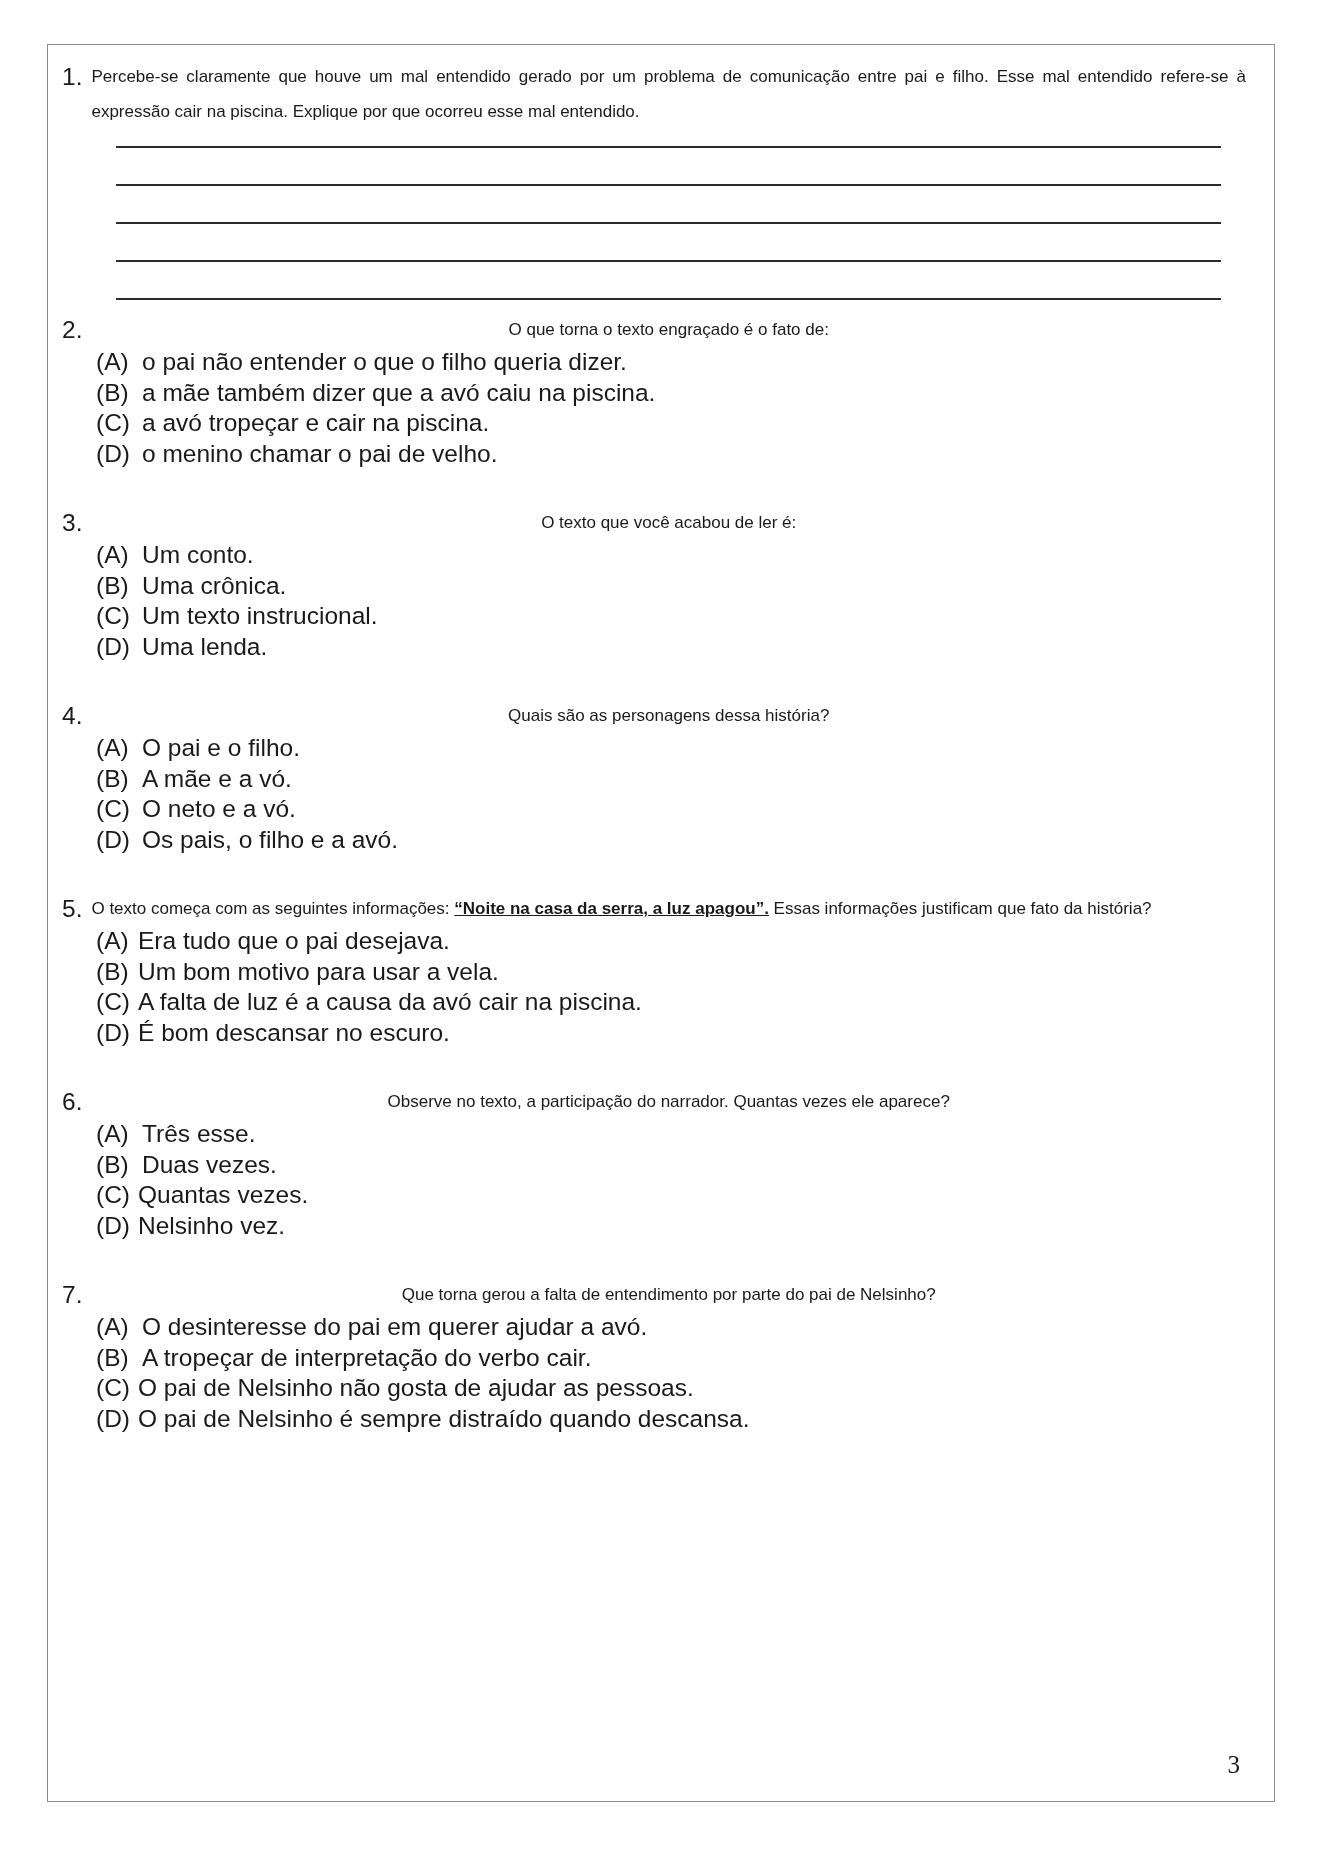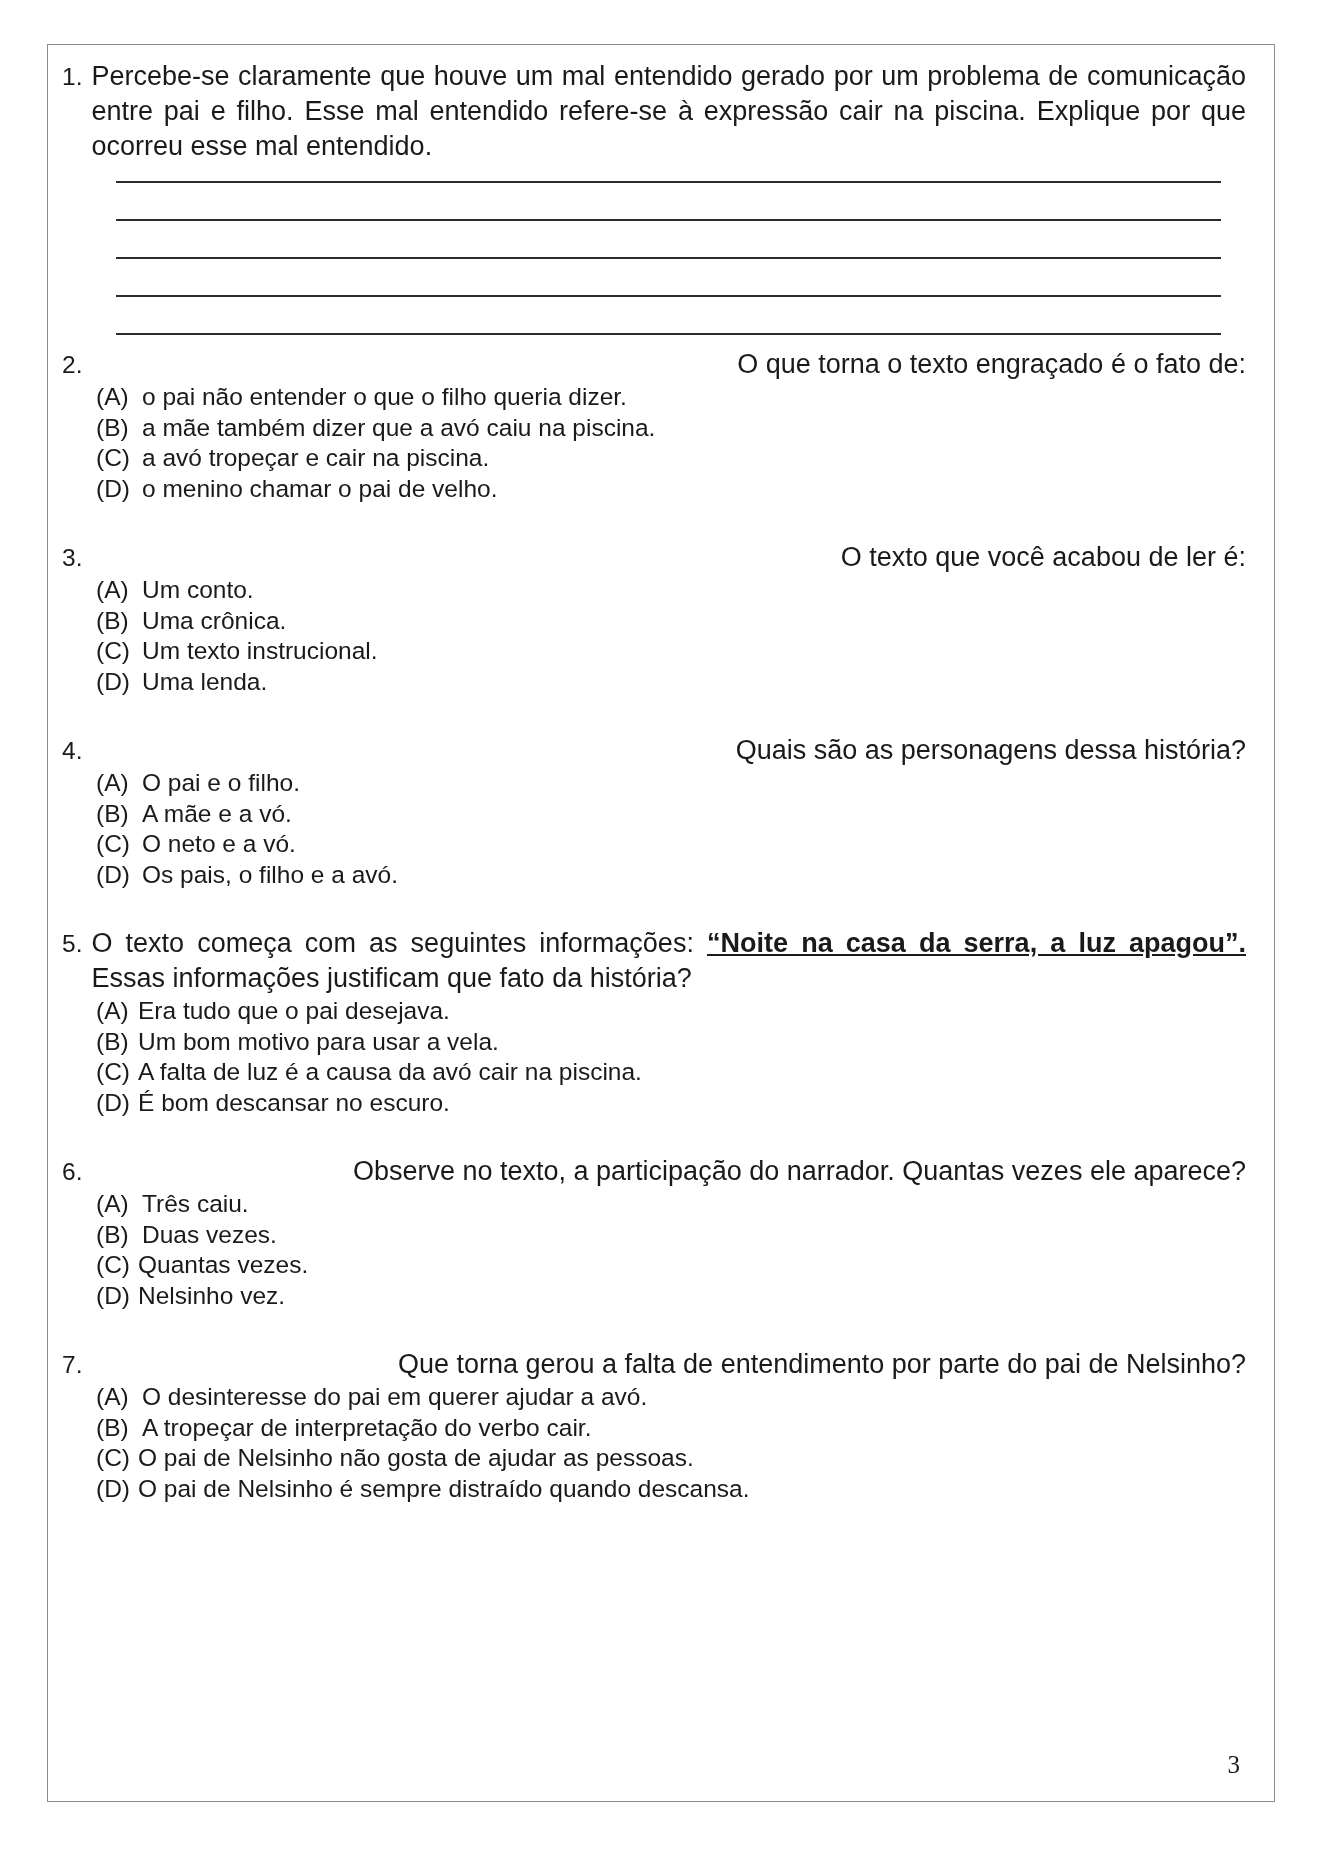--- a/index.html
+++ b/index.html
@@ -51,28 +51,28 @@
   .q-num {
     flex: 0 0 auto;
     font-size: 24.5px;
     line-height: 35px;
     padding-right: 9px;
     white-space: nowrap;
   }
 
   .q-text {
     flex: 1 1 auto;
-    font-size: 27px;
+    font-size: 17px;
     line-height: 35px;
     text-align: justify;
     text-justify: inter-word;
   }
 
   .q-text.nojustify {
-    text-align: right;
+    text-align: center;
   }
 
   .q-text b {
     font-weight: bold;
     text-decoration: underline;
   }
 
   
   .answer-lines {
     margin: 17px 0 0 54px;
@@ -255,21 +255,21 @@
     <div class="gap-block-lg"></div>
 
     <div class="question">
       <div class="q-row">
         <span class="q-num">6.</span>
         <span class="q-text nojustify">Observe no texto, a participação do narrador. Quantas vezes ele aparece?</span>
       </div>
       <ul class="options">
         <li class="option">
           <span class="option-letter">(A)</span>
-          <span class="option-text">Três caiu.</span>
+          <span class="option-text">Três esse.</span>
         </li>
         <li class="option">
           <span class="option-letter">(B)</span>
           <span class="option-text">Duas vezes.</span>
         </li>
         <li class="option">
           <span class="option-letter tight">(C)</span>
           <span class="option-text">Quantas vezes.</span>
         </li>
         <li class="option">

